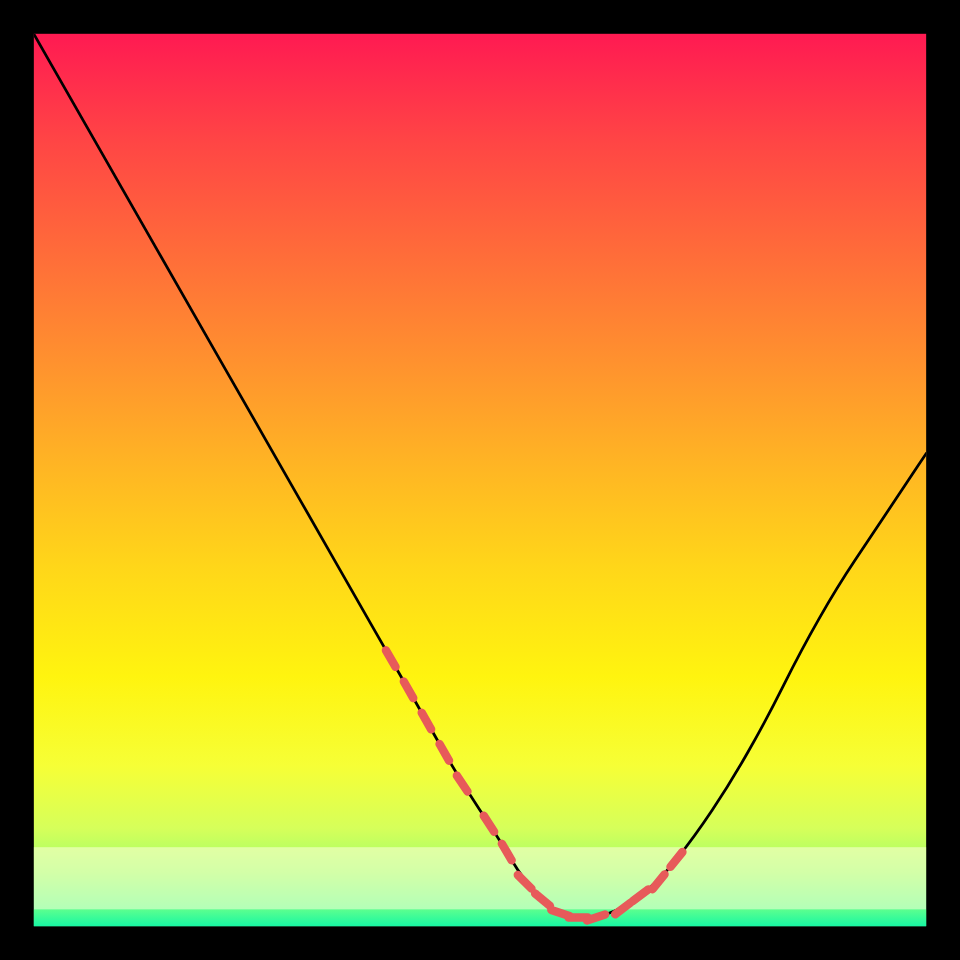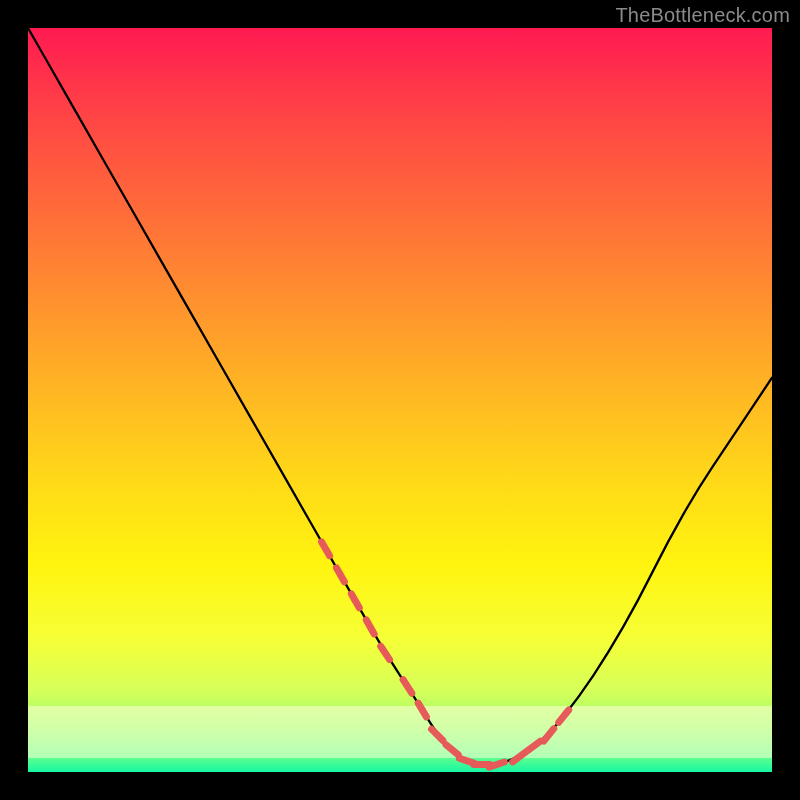--- a/index.html
+++ b/index.html
@@ -71,21 +71,20 @@
     font-size: 20px;
     font-weight: 500;
     letter-spacing: 0.2px;
     user-select: none;
   }
 </style>
 </head>
 <body>
 
 <div class="frame">
-  <div class="watermark">TheBottleneck.com</div>
 
   <div class="plot">
     <div class="gradient"></div>
     <div class="pale-band"></div>
     <div class="green-band"></div>
 
     <svg class="curve" viewBox="0 0 744 744" preserveAspectRatio="none">
       <path id="main-path" fill="none" stroke="#000" stroke-width="2.3" stroke-linecap="round" d="M 0 0 Q 0 0 14.88 26.039999999999964 Q 29.76 52.07999999999993 44.64 78.11999999999995 Q 59.52 104.15999999999997 74.4 130.2 Q 89.28 156.24 104.16 182.28000000000003 Q 119.04 208.32000000000005 133.92000000000002 234.36 Q 148.8 260.4 163.68 286.44 Q 178.56 312.48 193.44 338.52 Q 208.32000000000002 364.56 223.20000000000002 390.6 Q 238.08 416.64 252.95999999999998 442.68 Q 267.84 468.72 282.72 494.76 Q 297.6 520.8 312.48 546.8399999999999 Q 327.36 572.88 342.24 598.9200000000001 Q 357.12 624.96 372 647.28 Q 386.88 669.6 398.04 688.2 Q 409.20000000000005 706.8 420.36 717.96 Q 431.52 729.12 438.96 732.8399999999999 Q 446.4 736.56 457.56 736.56 Q 468.72 736.56 479.88 732.8399999999999 Q 491.04 729.12 505.91999999999996 717.96 Q 520.8 706.8 535.68 688.2 Q 550.56 669.6 565.44 647.28 Q 580.32 624.96 595.2 598.9200000000001 Q 610.0799999999999 572.88 624.96 543.12 Q 639.84 513.36 654.72 487.32 Q 669.6 461.28 684.48 438.96 Q 699.36 416.64 714.24 394.32 Q 729.12 372 736.56 360.84000000000003 T 744 349.68"></path>
       <g id="hl" stroke="#e75a5a" stroke-width="7" stroke-linecap="round">
           <line x1="293.6" y1="513.9" x2="301.6" y2="527.7"></line>

